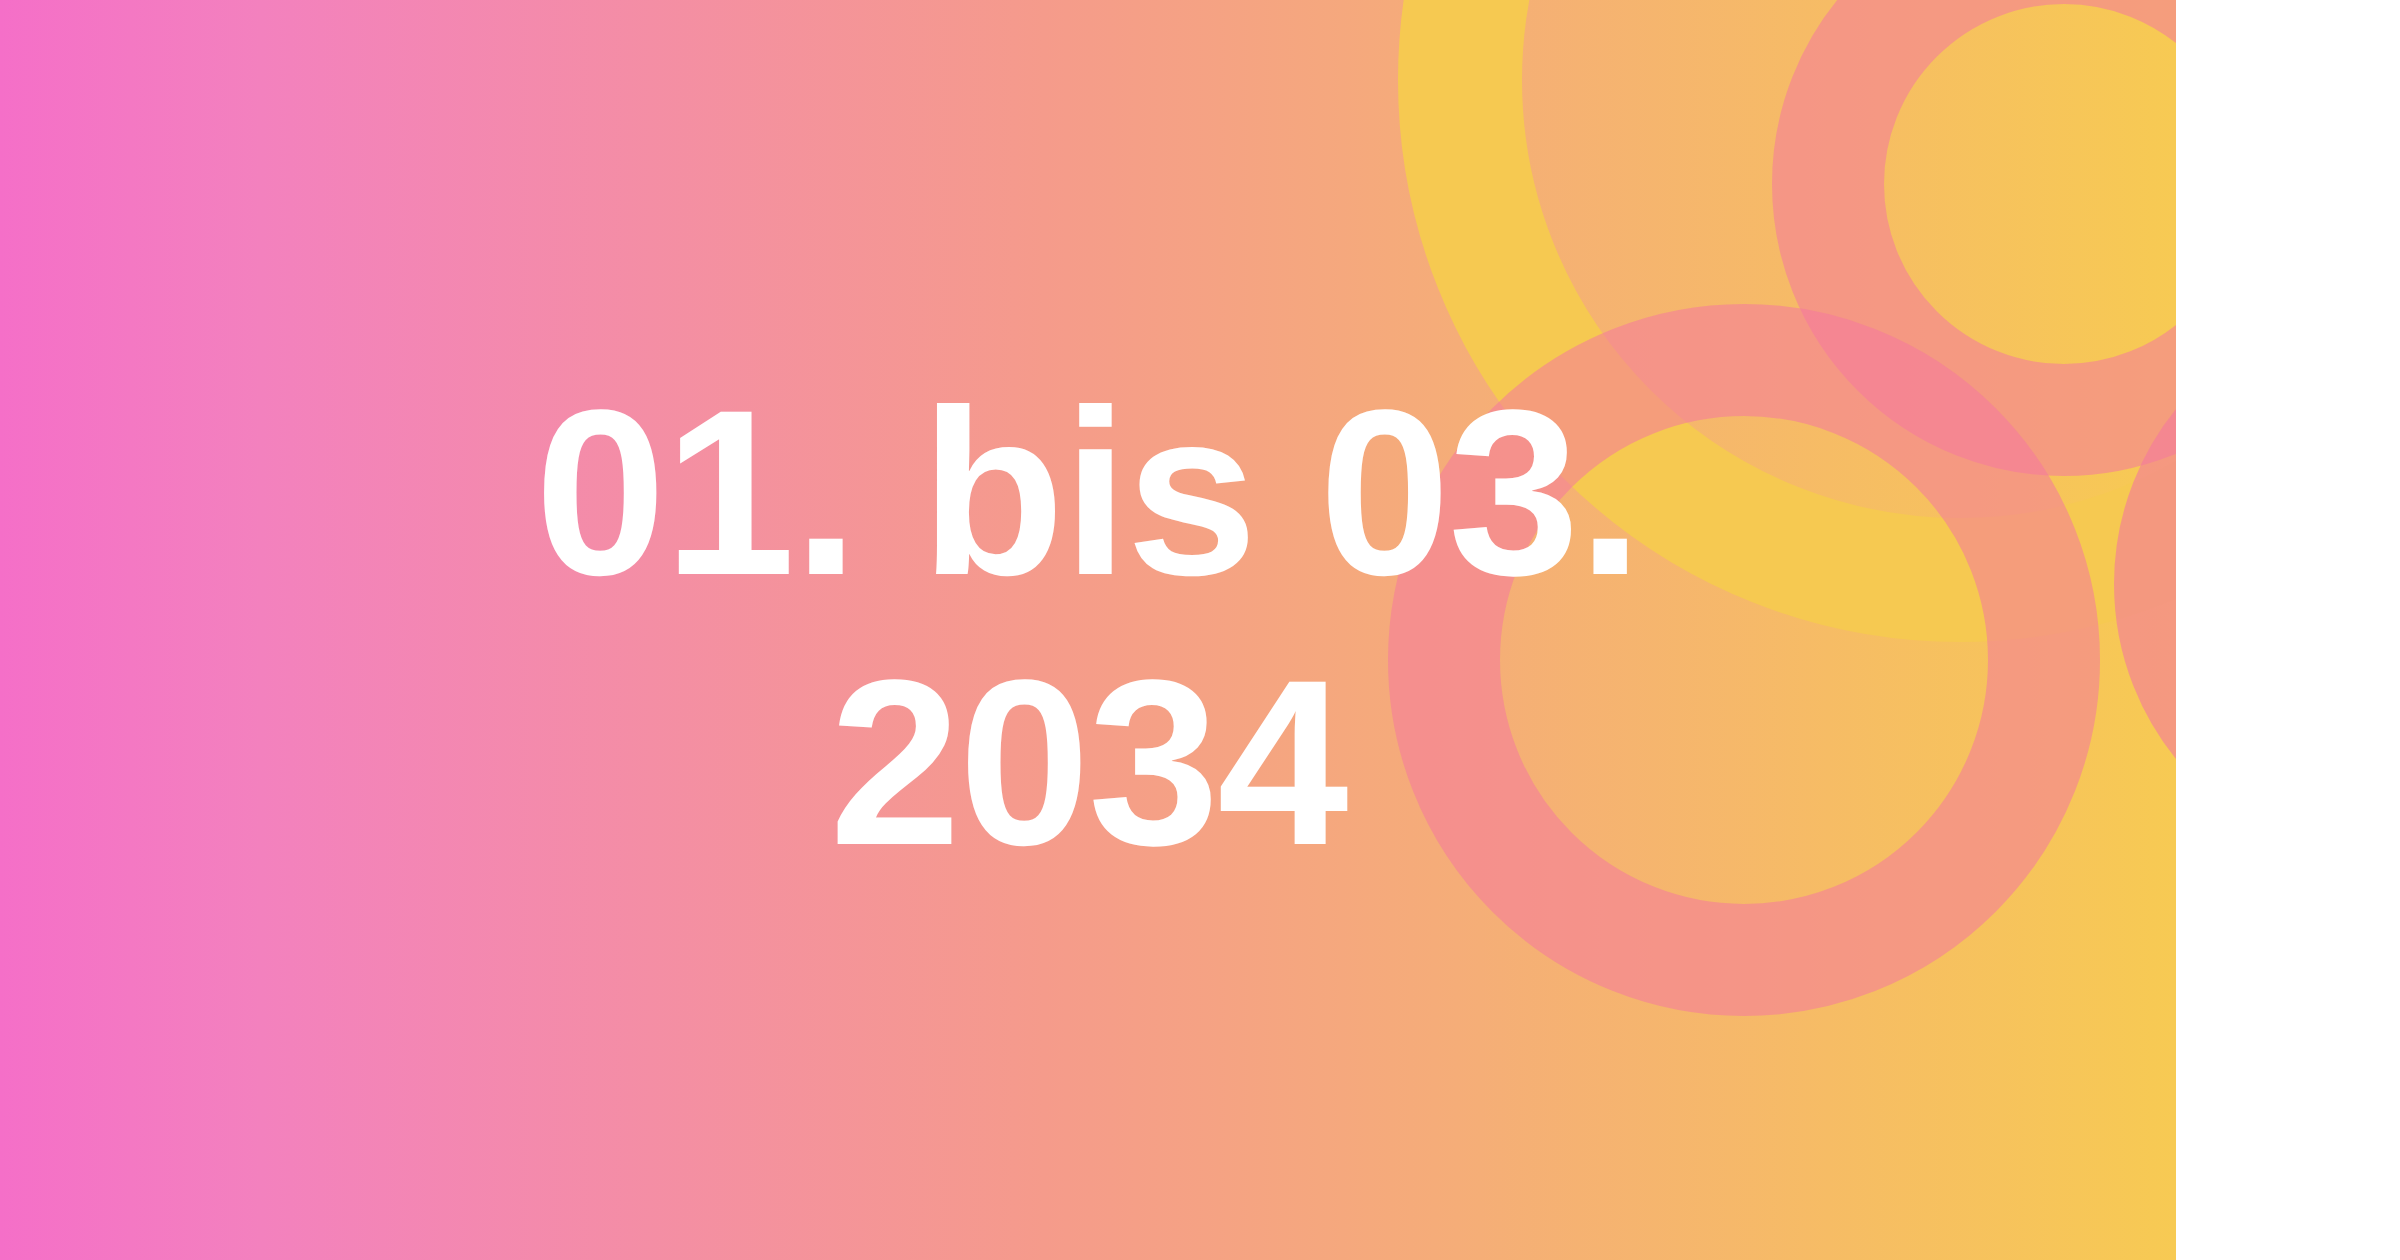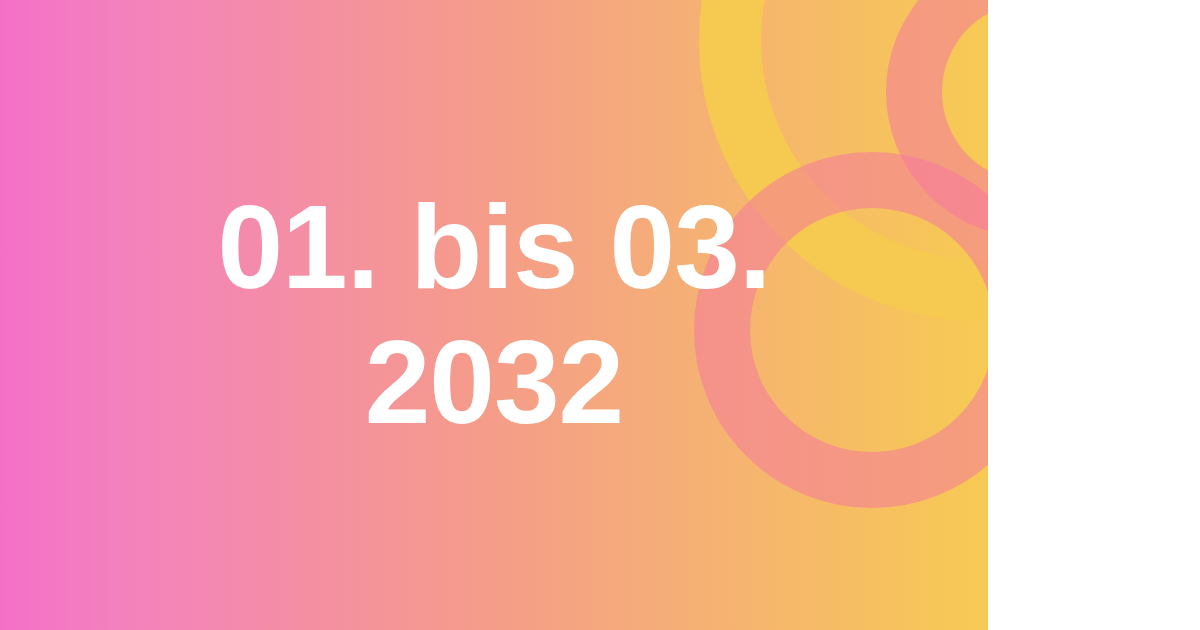--- a/index.html
+++ b/index.html
@@ -58,21 +58,21 @@
     letter-spacing: -1px;
     white-space: nowrap;
     margin: 0;
     font-stretch: normal;
     -webkit-font-smoothing: antialiased;
   }
 </style>
 </head>
 <body>
 
-<div id="banner" style="width: 988px; height: 630px;">
+<div id="banner" style="width: 1088px; height: 630px;">
 
   <div class="bg-gradient" style="background: linear-gradient(to right, rgb(245, 111, 200) 0%, rgb(243, 129, 190) 12%, rgb(245, 155, 139) 48%, rgb(245, 174, 119) 68%, rgb(247, 202, 83) 100%);"></div>
 
   <div class="decor-layer">
     <svg viewBox="0 0 1200 630" xmlns="http://www.w3.org/2000/svg" aria-hidden="true">
       <defs>
         <clipPath id="frame">
           <rect x="0" y="0" width="1200" height="630"></rect>
         </clipPath>
       </defs>
@@ -85,16 +85,16 @@
 
         <circle cx="872" cy="330" r="150" fill="none" stroke="#F4789F" stroke-width="56" opacity="0.55"></circle>
 
         <circle cx="1196" cy="292" r="112" fill="none" stroke="#F4789F" stroke-width="54" opacity="0.6"></circle>
       </g>
     </svg>
   </div>
 
   <div class="headline-block">
     <div class="headline-line" style="color: rgb(255, 255, 255);">01. bis 03.</div>
-    <div class="headline-line" style="color: rgb(255, 255, 255);">2032</div>
+    <div class="headline-line" style="color: rgb(255, 255, 255);">2034</div>
   </div>
 
 </div>
 
 </body></html>

